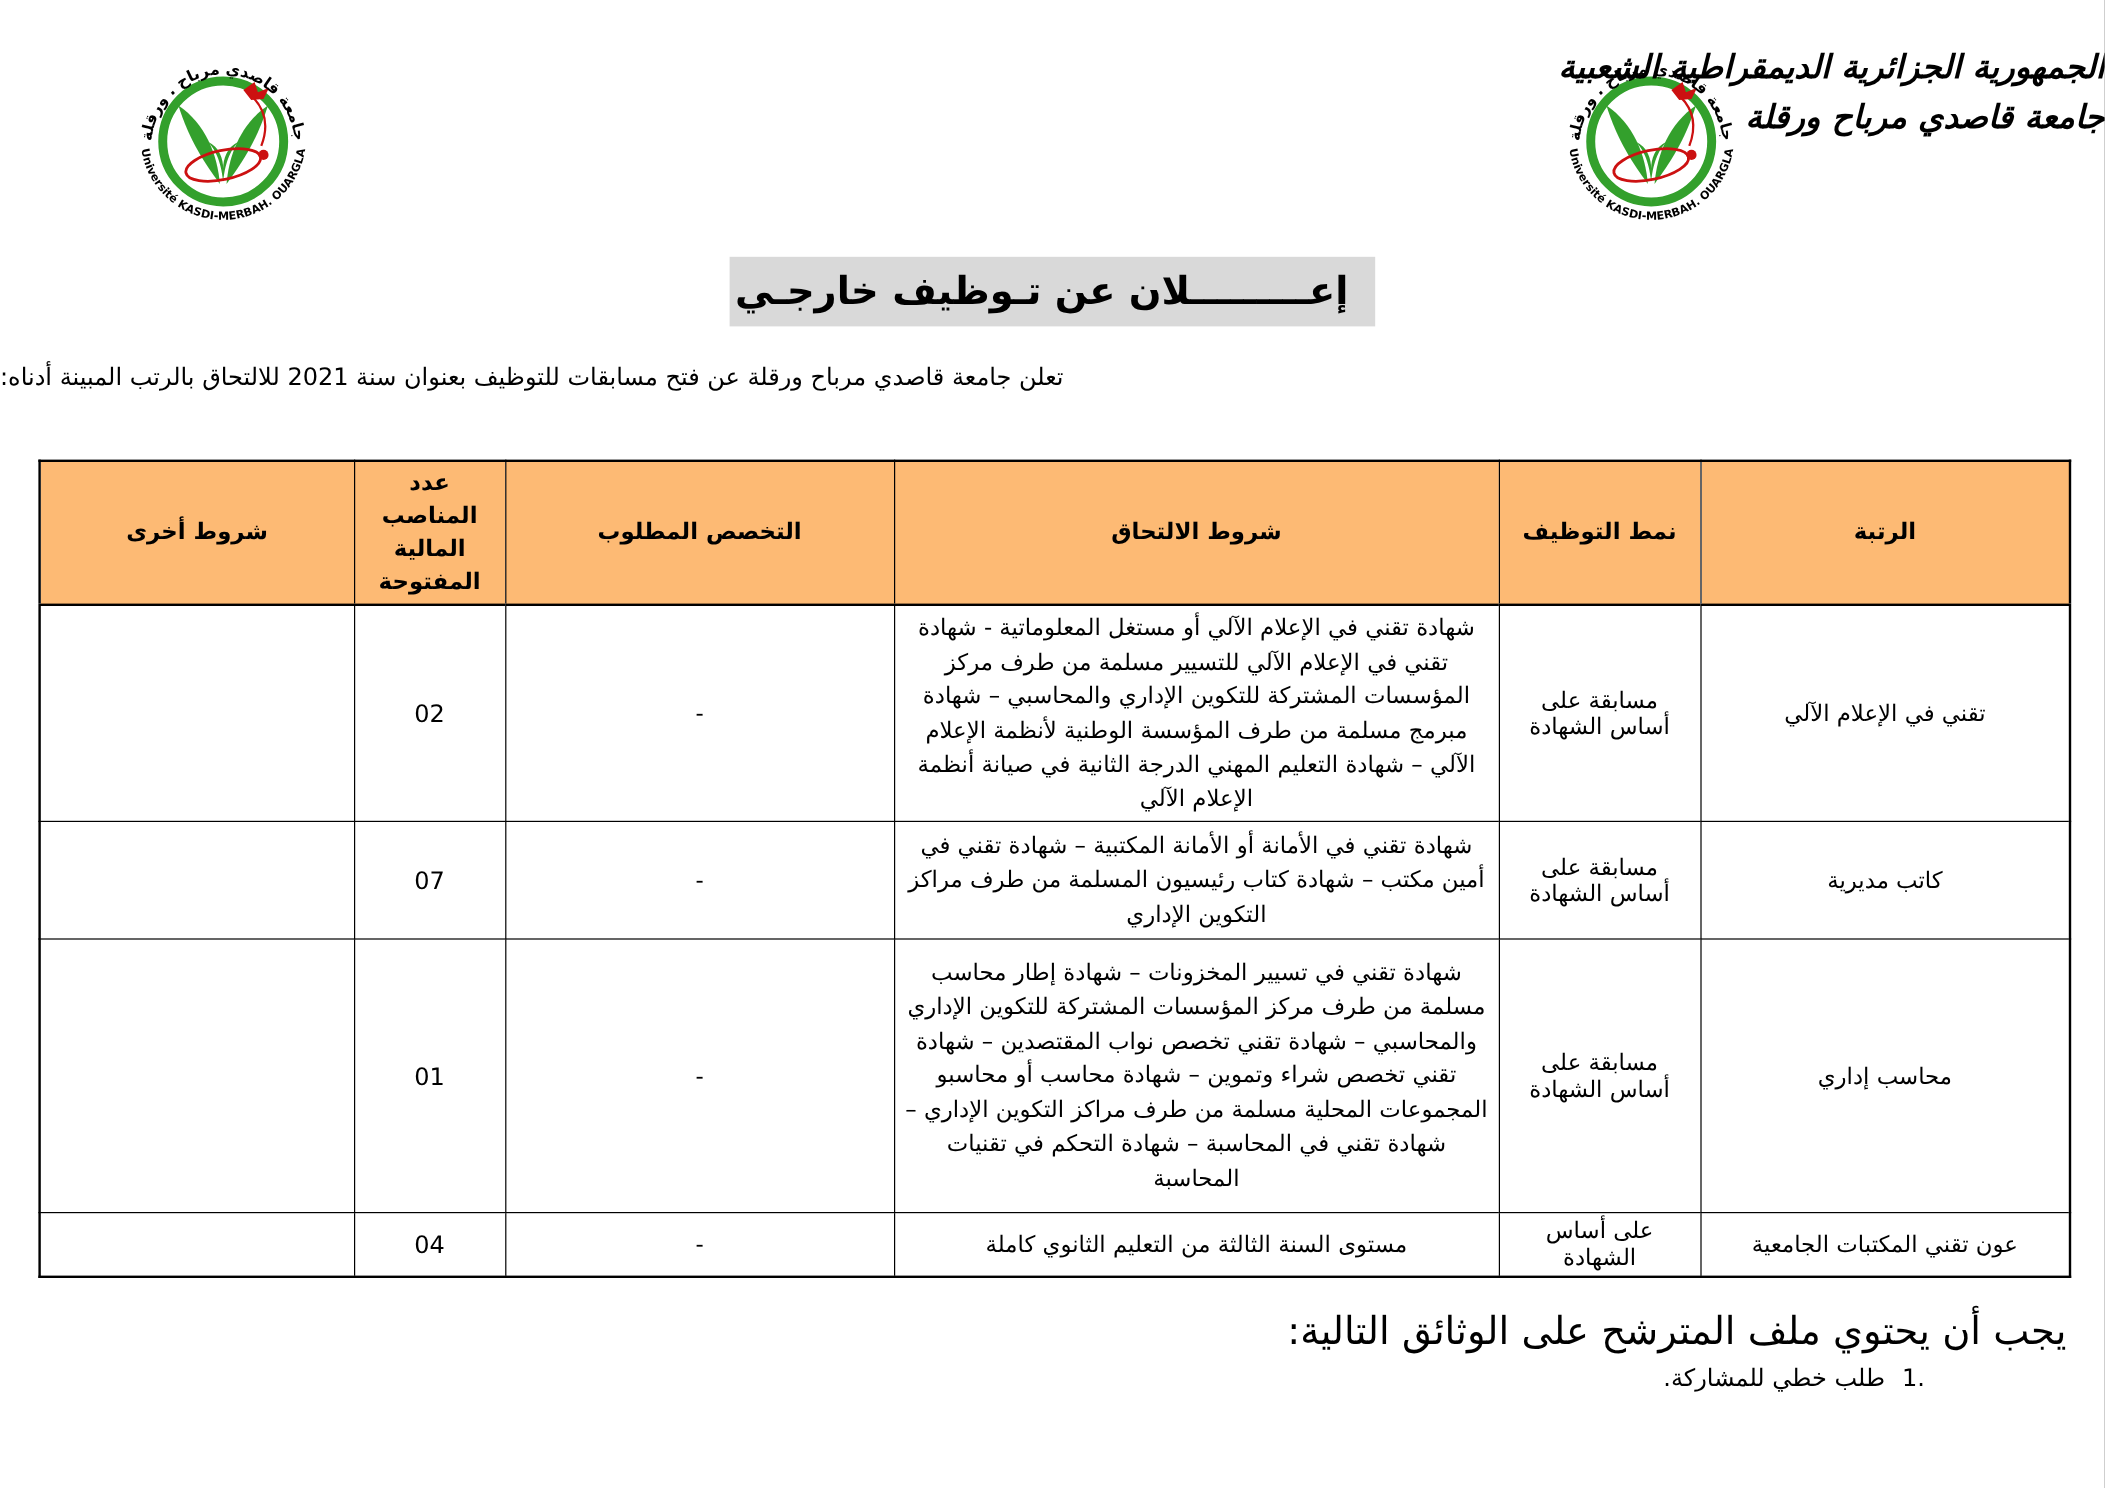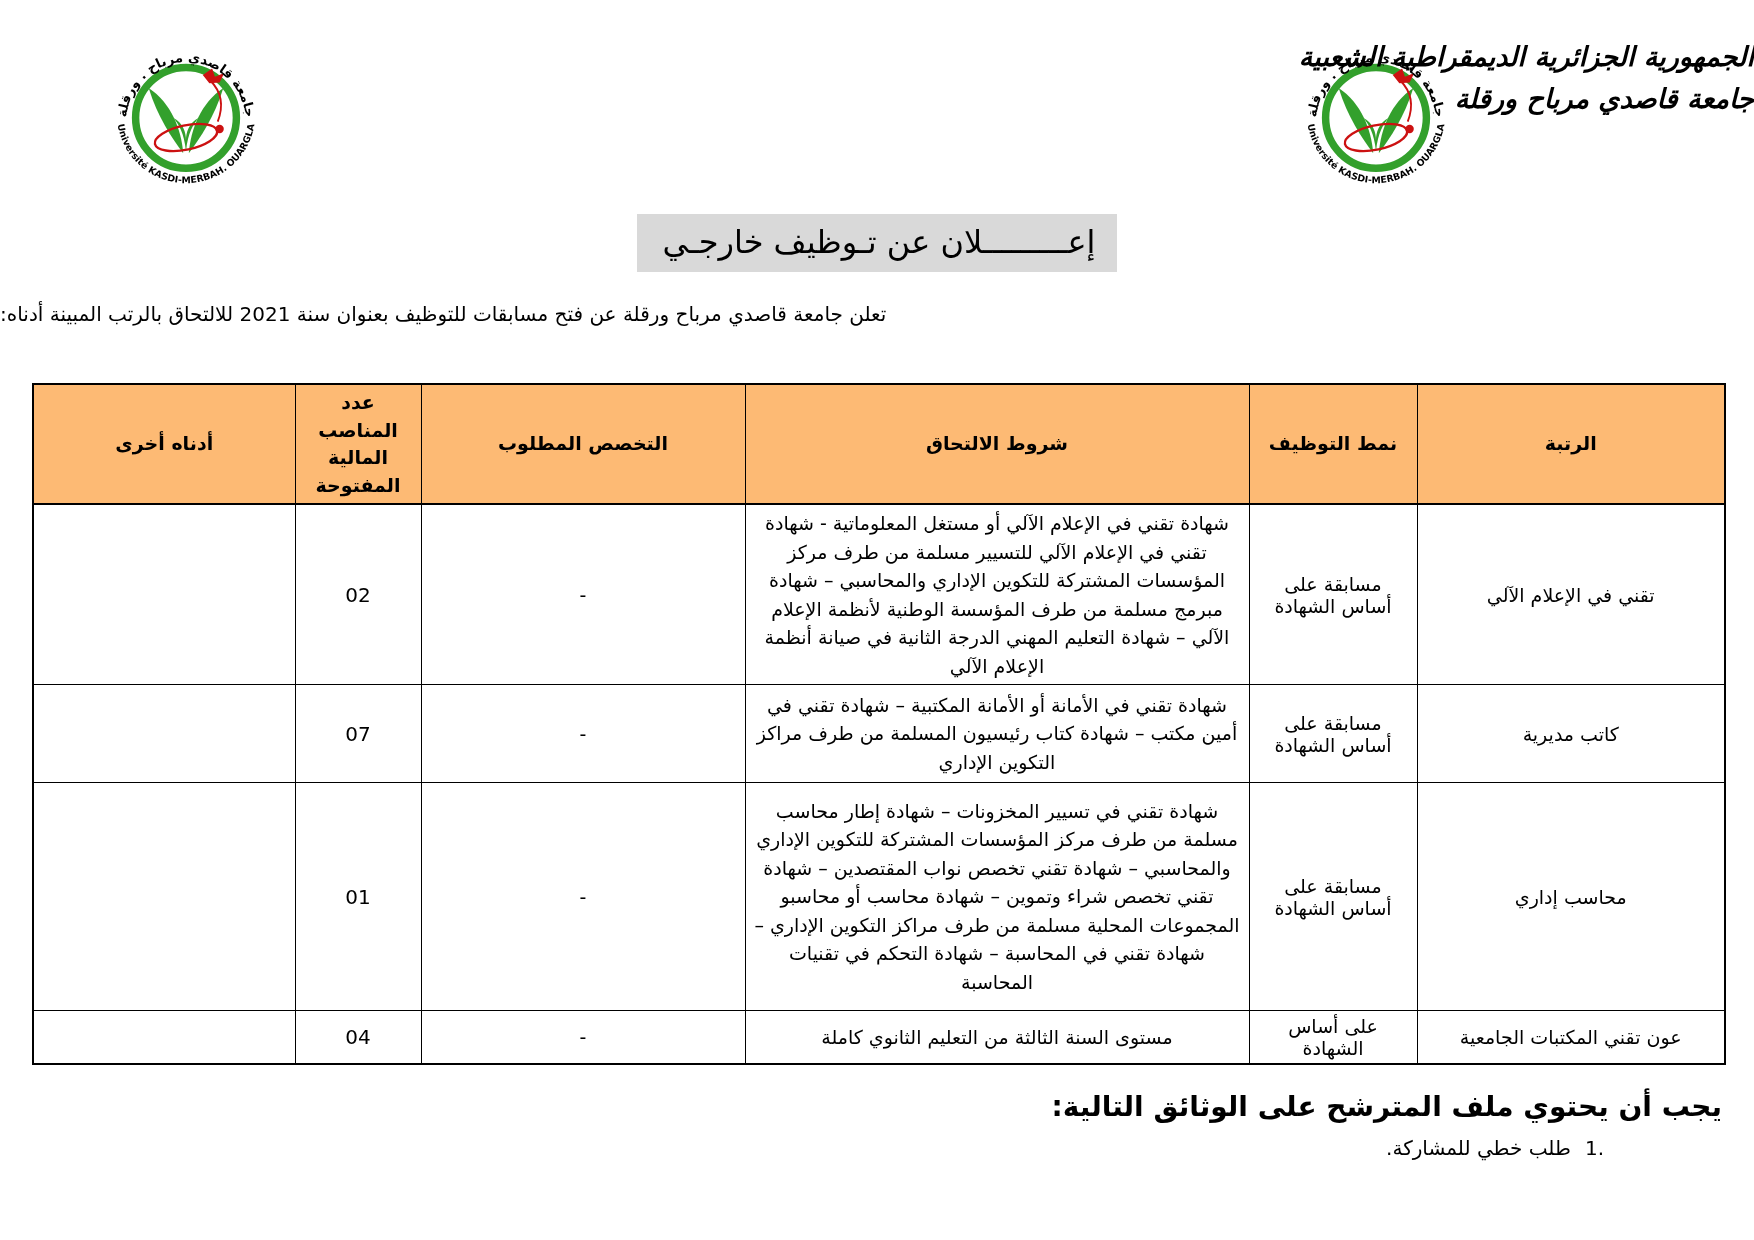--- a/index.html
+++ b/index.html
@@ -18,22 +18,22 @@
     position:absolute;top:36px;left:0;right:0;
     text-align:right;font-weight:bold;font-size:27px;line-height:1.55;font-style:italic;
   }
   .logo{position:absolute;top:30px;width:168px;height:172px;}
   .logo-left{left:102px;}
   .logo-right{left:1292px;}
   
   .title-wrap{position:absolute;top:214px;left:0;right:0;text-align:center;}
   .title{
     display:inline-block;background:#d9d9d9;
-    font-weight:normal;font-size:32px;letter-spacing:1px;
-    padding:9px 22px 11px 26px;
+    font-weight:bold;font-size:32px;letter-spacing:1px;
+    padding:9px 22px 11px 4px;
     text-align:right;
   }
   .intro{
     position:absolute;top:302px;left:0;right:0;
     text-align:left;font-size:20px;
   }
   
   table.jobs{
     position:absolute;top:383px;right:28px;
     width:1694px;
@@ -54,21 +54,21 @@
   }
   td.conditions{line-height:1.5;padding:4px 10px;}
   td.count{font-size:20px;}
   .row-h1{height:172px;}
   .row-h2{height:98px;}
   .row-h3{height:228px;}
   .row-h4{height:34px;}
   
   .req-heading{
     position:absolute;top:1090px;right:32px;
-    font-weight:bold;font-size:28px;
+    font-weight:normal;font-size:32px;
   }
   .req-item{
     position:absolute;top:1136px;right:150px;
     font-size:20px;
     margin-left:46px;
   }
   .req-item .num{display:inline-block;direction:ltr;margin-left:14px;}
 </style>
 </head>
 <body>
@@ -137,21 +137,21 @@
         <col style="width:126px">
         <col style="width:262px">
     </colgroup>
     <thead>
       <tr>
         <th>الرتبة</th>
         <th>نمط التوظيف</th>
         <th>شروط الالتحاق</th>
         <th>التخصص المطلوب</th>
         <th>عدد المناصب المالية المفتوحة</th>
-        <th>أدناه أخرى</th>
+        <th>شروط أخرى</th>
       </tr>
     </thead>
     <tbody>
       <tr class="row-h1">
         <td>تقني في الإعلام الآلي</td>
         <td>مسابقة على أساس الشهادة</td>
         <td class="conditions">شهادة تقني في الإعلام الآلي أو مستغل المعلوماتية  - شهادة تقني في الإعلام الآلي للتسيير مسلمة من طرف مركز المؤسسات المشتركة للتكوين الإداري والمحاسبي – شهادة مبرمج مسلمة من طرف المؤسسة الوطنية لأنظمة الإعلام الآلي – شهادة التعليم المهني الدرجة الثانية في صيانة أنظمة الإعلام الآلي</td>
         <td>-</td>
         <td class="count">02</td>
         <td></td>

